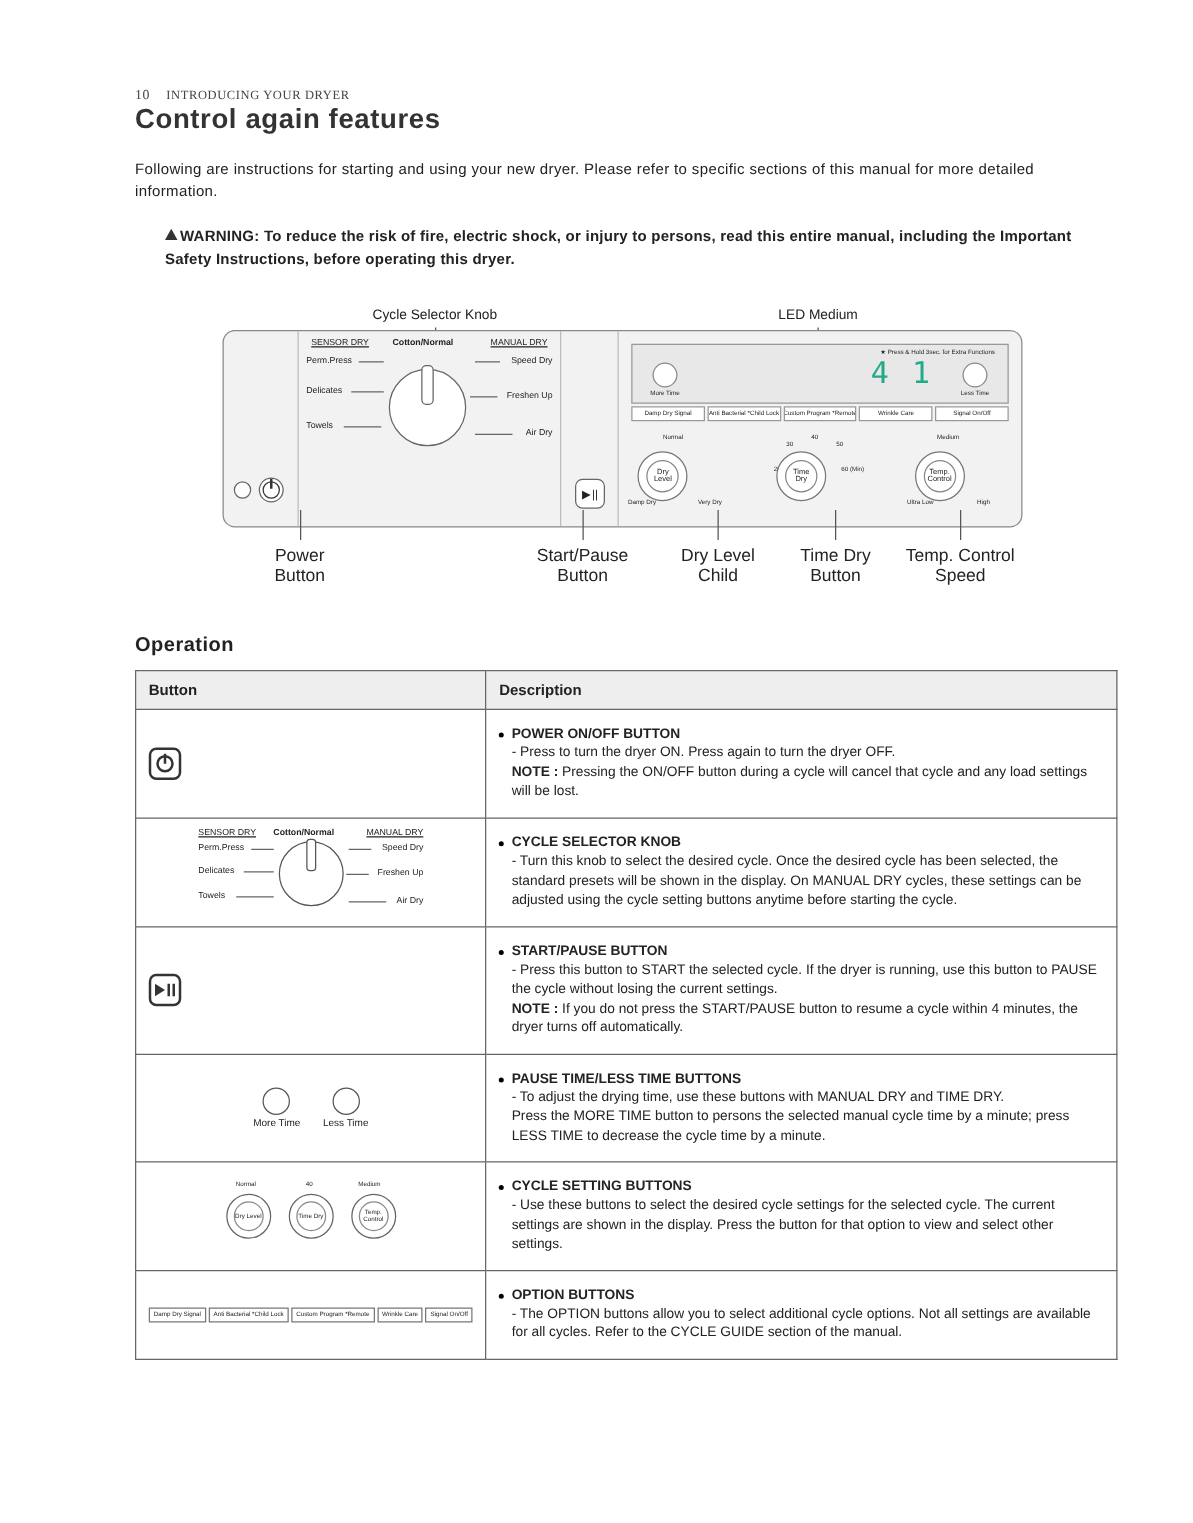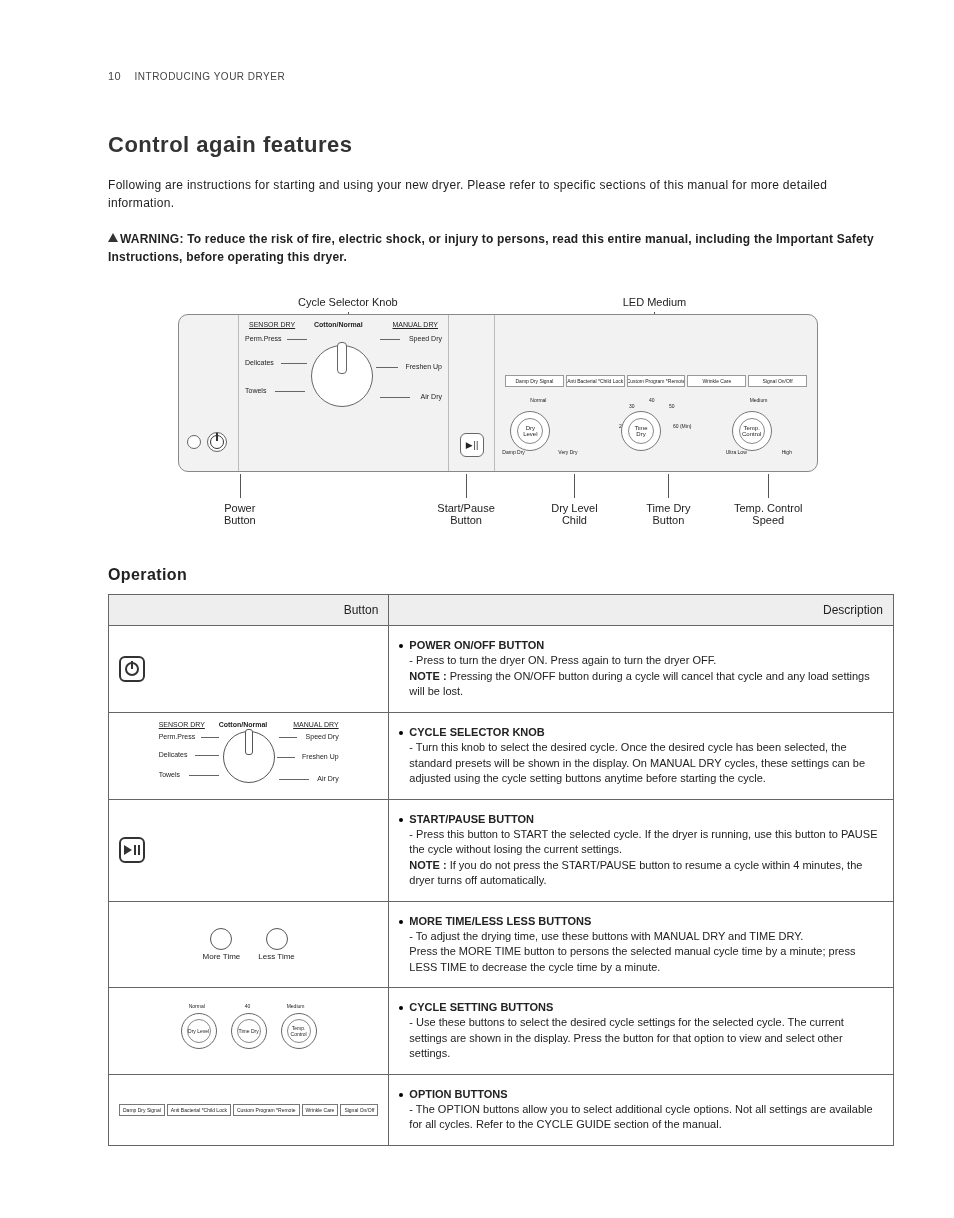--- a/index.html
+++ b/index.html
@@ -9,41 +9,42 @@
     background: #fff;
     font-family: Arial, Helvetica, sans-serif;
     color: #222;
     position: relative;
     padding: 70px 60px 40px 108px;
   }
   .page-header {
     font-size: 10px;
     letter-spacing: 0.5px;
     color: #444;
-    margin-bottom: 50px;
+    font-family: Liberation Serif, serif;
   }
   .page-header .num { font-size: 11px; margin-right: 10px; }
   h1.section-title {
     font-size: 22px;
     font-weight: bold;
     color: #333;
     margin-bottom: 18px;
     letter-spacing: 0.5px;
   }
   p.intro {
     font-size: 12px;
     line-height: 1.5;
     margin-bottom: 18px;
     letter-spacing: 0.3px;
   }
   .warn {
     font-size: 12px;
     font-weight: bold;
     line-height: 1.5;
     letter-spacing: 0.2px;
+    margin-left: 24px;
   }
   .warn-icon {
     display: inline-block;
     width: 0; height: 0;
     border-left: 5px solid transparent;
     border-right: 5px solid transparent;
     border-bottom: 9px solid #333;
     vertical-align: baseline;
     margin-right: 2px;
     position: relative;
@@ -148,38 +149,38 @@
     position:absolute; right:60px; top:8px;
     font-family: monospace; font-size:24px; color:#2a8; letter-spacing:2px;
   }
   .more-less { position:absolute; top:14px; width:20px; height:20px; border:1px solid #888; border-radius:50%; background:#fff;}
   .more-less.m { left:16px; } .more-less.l { right:16px; }
   .mlt { position:absolute; font-size:5px; top:36px; width:24px; text-align:center;}
   .mlt.m{left:14px;} .mlt.l{right:14px;}
   .ledhint{position:absolute; right:10px; top:2px; font-size:5px;}
 
   .diagram-labels-bot {
-    display:flex; font-size:11px; margin-top:30px; text-align:center;
+    display:flex; font-size:14px; margin-top:14px; text-align:center;
   }
   .diagram-labels-bot > div { width: auto; position:relative;}
   .blb1{margin-left:30px;} .blb2{margin-left:150px;} .blb3{margin-left:28px;}
   .blb4{margin-left:20px;} .blb5{margin-left:12px;}
   .upline{ width:1px; height:24px; background:#555; position:absolute; left:50%; top:-28px;}
 
   h2.subhead {
     font-size: 16px; font-weight:bold; margin: 30px 0 10px 0; letter-spacing:0.4px;
   }
   table.optable {
     width:100%; border-collapse: collapse; font-size:11px;
   }
   table.optable th, table.optable td {
     border:1px solid #666; padding:8px 10px; vertical-align:middle;
   }
   table.optable th {
-    background:#eee; font-weight:normal; text-align:right; font-size:12px;
+    background:#eee; font-weight:bold; text-align:left; font-size:12px;
   }
   table.optable td.bcell {
     width:210px; text-align:center; background:#fff;
   }
   table.optable td.dcell { line-height:1.4; }
   .bullet-title { font-weight:bold; }
   .desc-block { display:flex; gap:6px; margin:4px 0;}
   .desc-block .dot{ width:4px; height:4px; background:#000; border-radius:50%; margin-top:6px; flex:0 0 4px;}
   .desc-block .tx { flex:1; }
   .note { }
@@ -270,20 +271,28 @@
 
       <div class="knob-big"></div>
     </div>
     <div class="startbtn-zone">
       <div class="sp-btn">
         <span style="font-size:9px;">▶</span>
           <span style="font-size:9px;margin-left:1px;">||</span>
       </div>
     </div>
     <div class="display-zone">
+      <div class="disp-top">
+        <span class="ledhint">★ Press &amp; Hold 3sec. for Extra Functions</span>
+        <div class="more-less m"></div>
+        <div class="mlt m">More Time</div>
+        <div class="more-less l"></div>
+        <div class="mlt l">Less Time</div>
+        <div class="seg7">4 1</div>
+      </div>
       <div class="disp-opts">
         <div class="optpill">Damp Dry Signal</div>
         <div class="optpill">Anti Bacterial *Child Lock</div>
         <div class="optpill">Custom Program *Remote</div>
         <div class="optpill">Wrinkle Care</div>
         <div class="optpill">Signal On/Off</div>
       </div>
       <div class="setting-row">
         <div style="position:relative;width:70px;">
           <span class="set-arc" style="left:20px;top:-6px;">Normal</span>
@@ -411,21 +420,21 @@
       <td class="bcell">
         <div class="ml-group">
           <div class="ml-item"><div class="ml-circ"></div><span>More Time</span></div>
           <div class="ml-item"><div class="ml-circ"></div><span>Less Time</span></div>
         </div>
       </td>
       <td class="dcell">
         <div class="desc-block">
             <span class="dot"></span>
             <div class="tx">
-          <span class="bullet-title">MORE TIME/LESS LESS BUTTONS</span><br>
+          <span class="bullet-title">PAUSE TIME/LESS TIME BUTTONS</span><br>
           <span>- To adjust the drying time, use these buttons with MANUAL DRY and TIME DRY.</span><br>
           <span>Press the MORE TIME button to persons the selected manual cycle time by a minute; press LESS TIME to decrease the cycle time by a minute.</span>
         </div>
           </div>
       </td>
     </tr>
 
     <tr>
       <td class="bcell">
         <div class="set-group">

